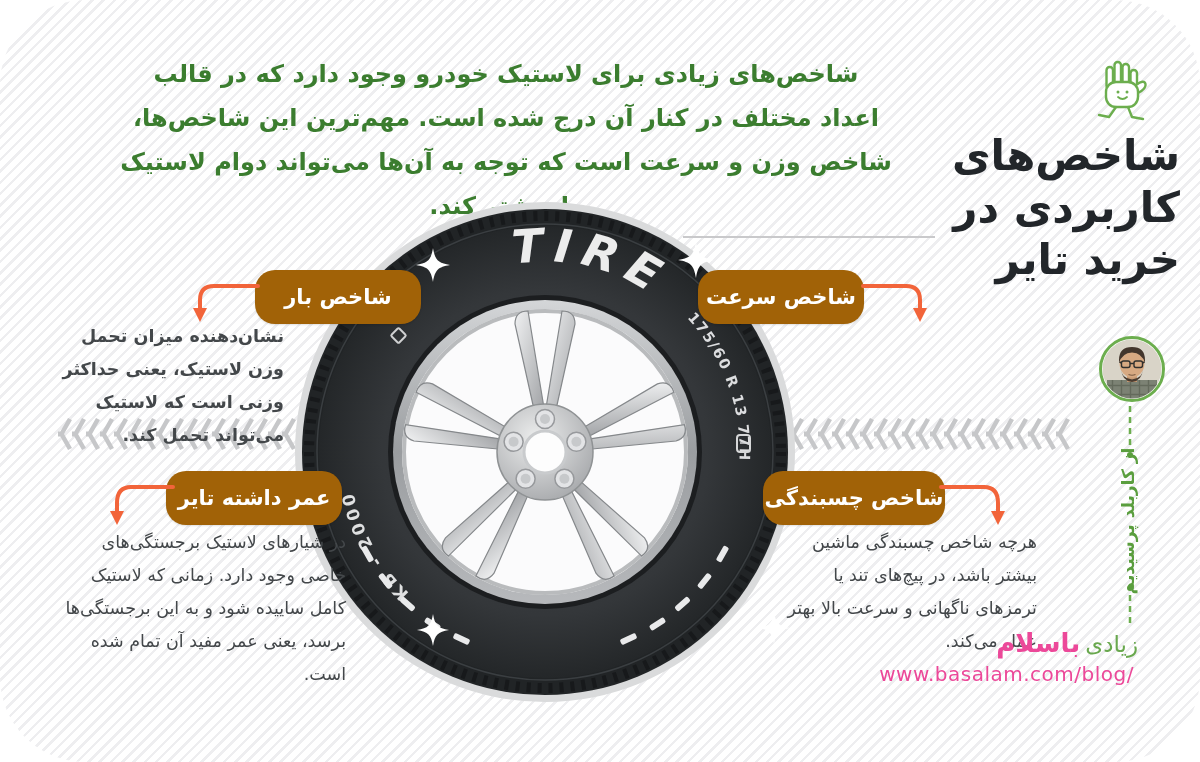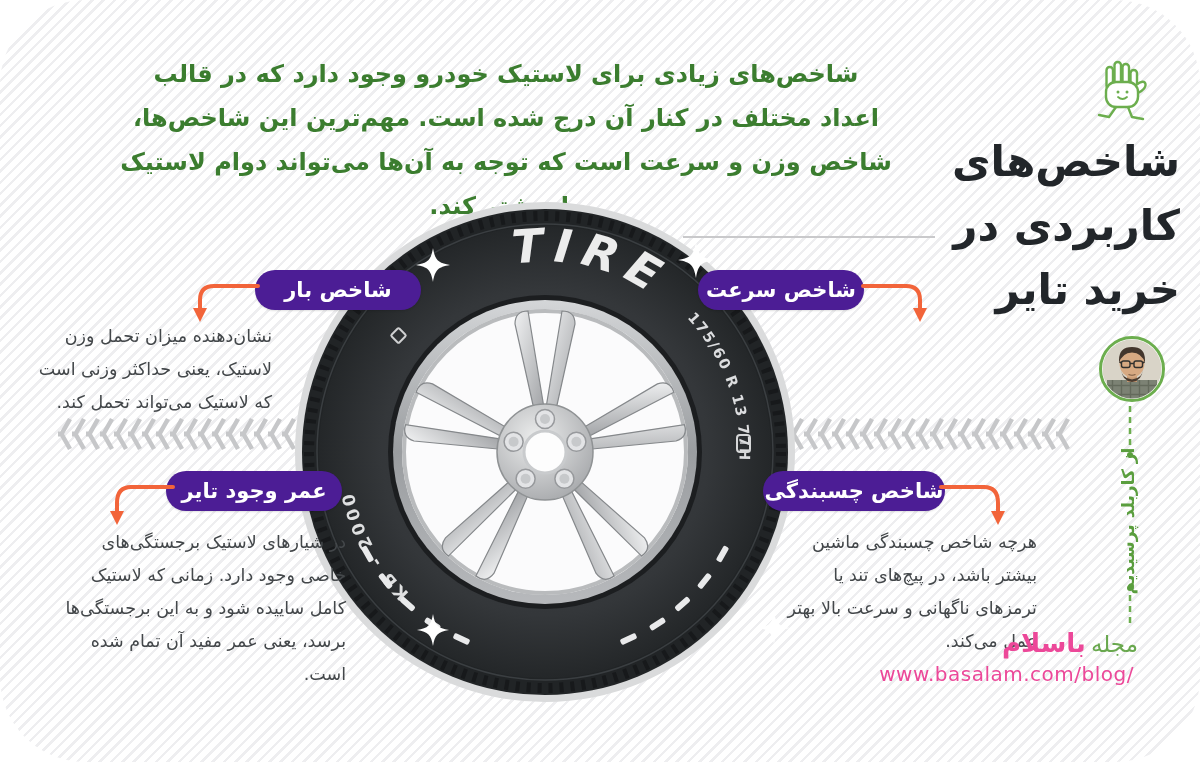--- a/index.html
+++ b/index.html
@@ -10,45 +10,45 @@
   .bg{
     position:absolute;inset:0;border-radius:85px;
     background:repeating-linear-gradient(135deg,#eeeef0 0px,#eeeef0 2.5px,#ffffff 2.5px,#ffffff 8px);
   }
   .intro{
     position:absolute;left:120px;top:52px;width:772px;
     direction:rtl;text-align:center;color:#3b7d2f;font-size:24px;font-weight:bold;line-height:44px;
   }
   .main-title{
     position:absolute;right:20px;top:130px;width:262px;
-    direction:rtl;text-align:right;color:#22262a;font-size:42px;font-weight:bold;line-height:64px;
+    direction:rtl;text-align:right;color:#22262a;font-size:42px;font-weight:bold;line-height:52px;
   }
   .hand-icon{position:absolute;left:1092px;top:58px;width:60px;height:68px;}
   .gray-line{position:absolute;left:683px;top:236px;width:252px;height:2px;background:#c9c9cb;}
   .tread-strip{position:absolute;top:416px;height:36px;}
   .tread-left{left:58px;width:244px;}
   .tread-right{left:790px;width:280px;}
   .tire-wrap{position:absolute;left:294px;top:201px;width:502px;height:502px;}
   .sparkle{position:absolute;}
   .badge{
-    position:absolute;height:40px;background:#4c1d95;border-radius:20px;
+    position:absolute;height:54px;background:#a16207;border-radius:20px;
     display:flex;align-items:center;justify-content:center;
     color:#ffffff;font-weight:bold;font-size:21px;direction:rtl;
     box-shadow:0 1px 2px rgba(0,0,0,0.12);
   }
   .badge-load{left:255px;top:270px;width:166px;}
   .badge-speed{left:698px;top:270px;width:166px;text-align:center;}
   .badge-life{left:166px;top:471px;width:176px;}
   .badge-grip{left:763px;top:471px;width:182px;align-items:center;}
   .arrow{position:absolute;}
   .para{
     position:absolute;direction:rtl;text-align:right;color:#43474a;
     font-size:17.5px;line-height:33px;font-weight:500;
   }
-  .para-load{left:36px;top:320px;width:236px;}
+  .para-load{left:48px;top:320px;width:236px;font-weight:bold;}
   .para-speed{left:770px;top:320px;width:258px;}
   .para-life{left:54px;top:526px;width:292px;}
   .para-grip{left:786px;top:526px;width:251px;}
   .avatar{position:absolute;left:1099px;top:336px;width:66px;height:66px;}
   .dash-svg{position:absolute;left:1119px;top:398px;width:22px;height:236px;}
   .vtext{
     position:absolute;left:1128px;top:521px;transform:translate(-50%,-50%) rotate(-90deg);
     white-space:nowrap;direction:rtl;color:#5a9e3e;font-size:17px;font-weight:bold;letter-spacing:0.5px;
   }
   .logo{
@@ -235,21 +235,21 @@
     <path d="M0,-17 C2,-5 5,-2 17,0 C5,2 2,5 0,17 C-2,5 -5,2 -17,0 C-5,-2 -2,-5 0,-17 Z" fill="#ffffff"></path>
   </svg>
 
   <div class="badge badge-load">
     <span>شاخص بار</span>
   </div>
   <div class="badge badge-speed">
     <span>شاخص سرعت</span>
   </div>
   <div class="badge badge-life">
-    <span>عمر وجود تایر</span>
+    <span>عمر داشته تایر</span>
   </div>
   <div class="badge badge-grip">
     <span>شاخص چسبندگی</span>
   </div>
 
   <svg class="arrow" style="left:188px;top:278px;" width="75" height="52" viewBox="0 0 75 52">
     <path d="M 70 8 H 26 Q 12 8 12 22 V 30" fill="none" stroke="#f2643a" stroke-width="4" stroke-linecap="round"></path>
     <polygon points="5,30 19,30 12,44" fill="#f2643a"></polygon>
   </svg>
   <svg class="arrow" style="left:858px;top:278px;" width="75" height="52" viewBox="0 0 75 52">
@@ -301,18 +301,18 @@
   <svg class="dash-svg" viewBox="0 0 22 236">
     <line x1="11" y1="8" x2="11" y2="50" stroke="#6cae4e" stroke-width="2.5" stroke-dasharray="6 5"></line>
     <circle cx="11" cy="57" r="3" fill="#5a9e3e"></circle>
     <circle cx="11" cy="190" r="3" fill="#5a9e3e"></circle>
     <line x1="11" y1="197" x2="11" y2="230" stroke="#6cae4e" stroke-width="2.5" stroke-dasharray="6 5"></line>
   </svg>
 
   <div class="vtext">از کاربلد پرسیدیم</div>
 
   <div class="logo">
-    <span class="prefix">مجله</span>
+    <span class="prefix">زیادی</span>
     <span class="name">باسلام</span>
   </div>
   <div class="url">www.basalam.com/blog/</div>
 
 </div>
 
 </body></html>

